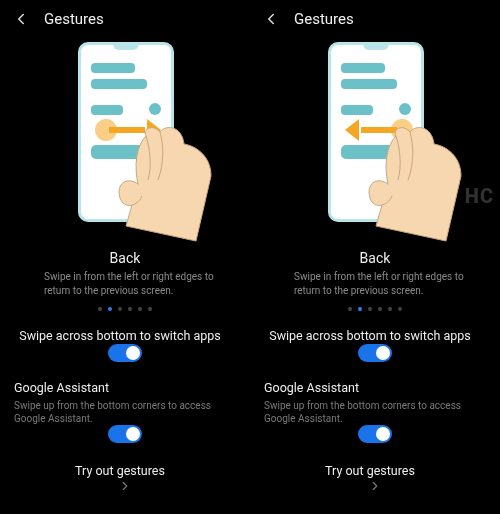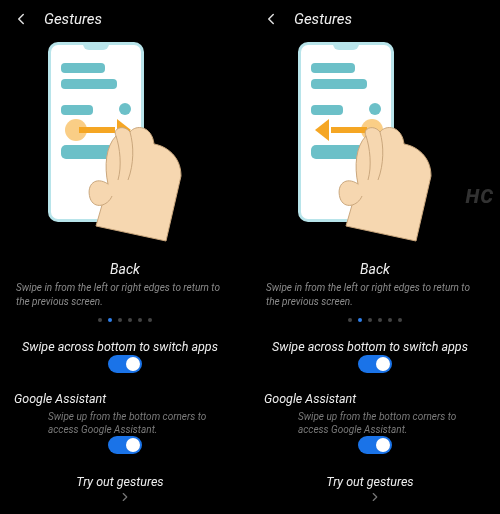--- a/index.html
+++ b/index.html
@@ -12,37 +12,37 @@
     overflow: hidden;
     display: flex;
   }
   .pane {
     width: 250px;
     height: 404px;
     background: #000;
     position: relative;
     display: flex;
     flex-direction: column;
-    font-style: italic;
   }
   .header {
     display: flex;
     align-items: center;
     padding: 10px 12px 6px 12px;
     gap: 14px;
   }
   .back-arrow svg { display:block; }
   .title {
     font-size: 15px;
     font-weight: 400;
     color: #f0f0f0;
   }
   .illus-wrap {
     flex: 0 0 auto;
     display:flex;
+    justify-content:center;
     padding-top: 8px;
     padding-bottom: 4px;
     position: relative;
   }
   .illus {
     width: 190px;
     height: 200px;
     position: relative;
   }
   .phone {
@@ -96,46 +96,47 @@
 
   .watermark {
     position:absolute; right:6px; top:150px;
     font-size:20px; font-weight:800; color:rgba(200,200,200,0.25);
     letter-spacing:1px;
   }
 
   .tut-title {
     text-align:center;
     font-size:14px;
-    margin-top:15px;
+    margin-top:4px;
     color:#eee;
   }
   .tut-desc {
     font-size:10px;
     color:#8a8a8a;
     padding: 4px 16px 0 16px;
     line-height:1.35;
+    margin-left:28px;
   }
   .dots {
     display:flex; justify-content:center; gap:6px;
     padding: 10px 0 8px 0;
   }
   .dots span {
     width:4px; height:4px; border-radius:50%; background:#444;
   }
   .dots span.active { background:#2f80ed; }
 
   .setting {
     display:flex; align-items:center; justify-content:space-between;
     padding: 9px 14px;
     flex-direction: column;
   }
   .setting .txt { flex:1; padding-right:10px; }
   .setting .label { font-size:12.5px; color:#eee; line-height:1.3; }
-  .setting .sub  { font-size:10px; color:#7a7a7a; line-height:1.3; margin-top:2px;margin-left:34px; }
+  .setting .sub  { font-size:10px; color:#7a7a7a; line-height:1.3; margin-top:2px; }
   .toggle {
     width:34px; height:18px; border-radius:10px; background:#1a73e8;
     position:relative; flex:0 0 auto;
   }
   .toggle::after {
     content:""; position:absolute; right:2px; top:2px;
     width:14px; height:14px; border-radius:50%; background:#fff;
   }
   .setting.link { padding-top:11px; padding-bottom:11px;justify-content:center; }
   .chev { color:#666; }

